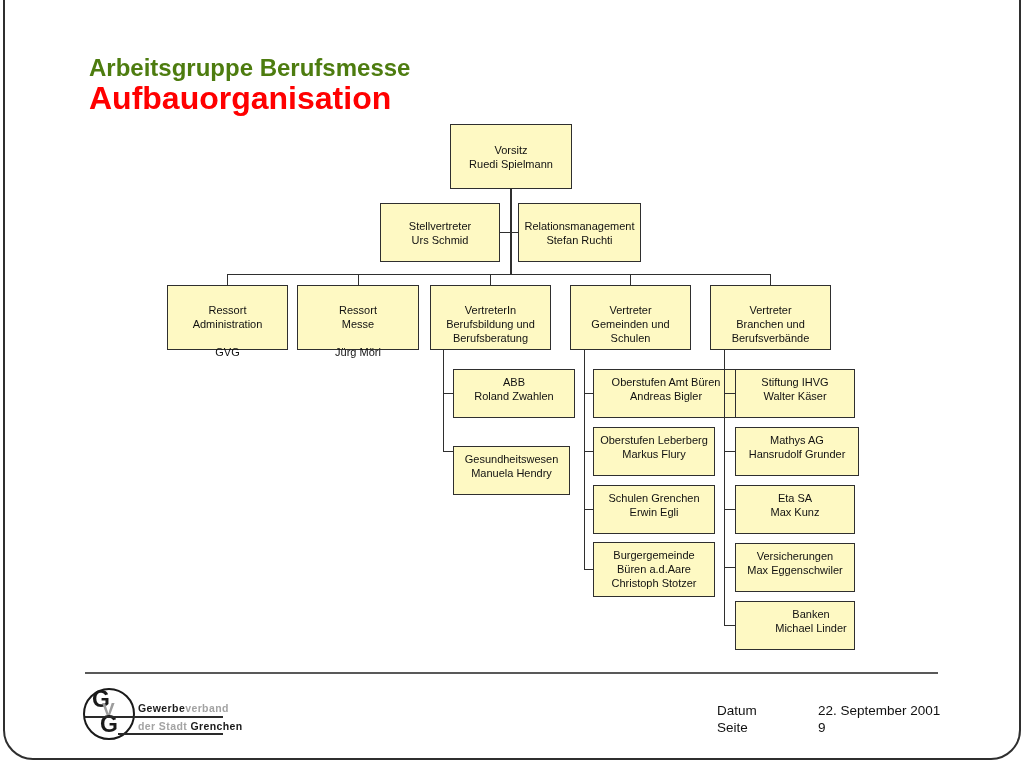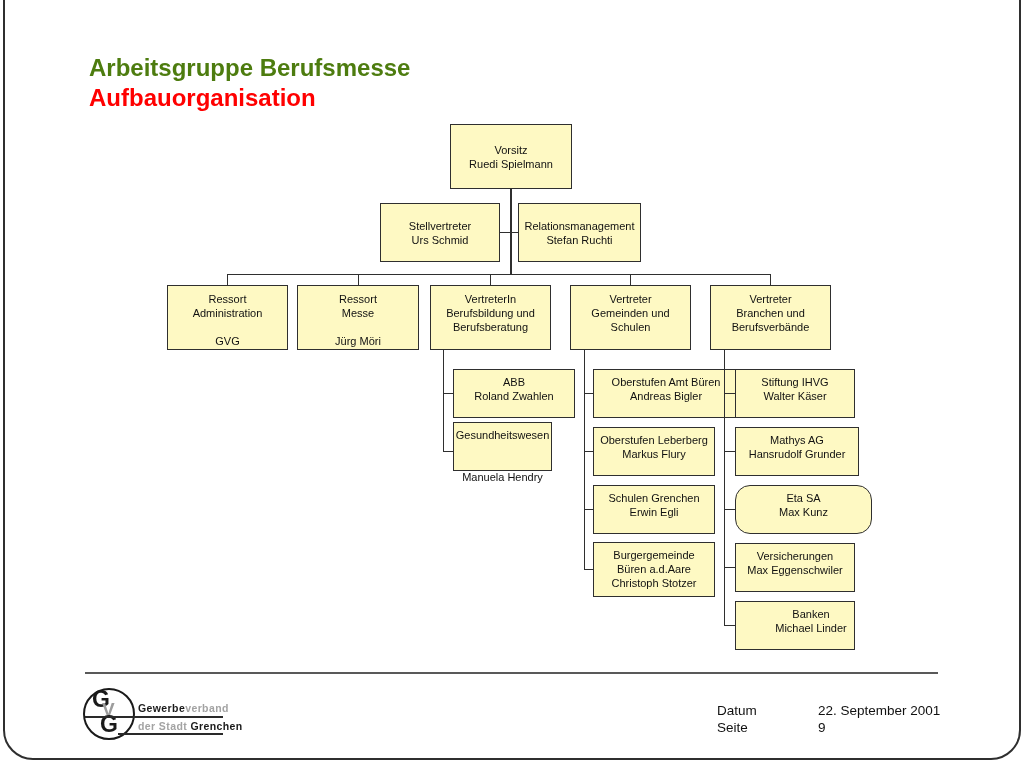--- a/index.html
+++ b/index.html
@@ -9,30 +9,30 @@
     font-family:"Liberation Sans", sans-serif; color:#111;
   }
   
   #slide-frame {
     position:absolute; left:3px; top:-52px; width:1018px; height:812px;
     border:2px solid #2f2f2f; border-radius:30px; pointer-events:none;
   }
   
   #title-block { position:absolute; left:89px; top:53px; }
   #title-block .t1 { font-size:24px; font-weight:bold; line-height:30px; color:#4d7c0f; }
-  #title-block .t2 { font-size:24px; font-weight:bold; line-height:30px; }
+  #title-block .t2 { font-size:32px; font-weight:bold; line-height:30px; }
   
   #org-canvas { position:absolute; left:0; top:0; width:1024px; height:768px; }
   .org-box {
     position:absolute; background:#fef9c3; border:1px solid #2f2f2f;
     display:flex; flex-direction:column; align-items:center;
     font-size:11px; line-height:14px; text-align:center; color:#111;
   }
   .org-box.center { justify-content:center; }
-  .org-box.top3 { padding-top:6px; }
+  .org-box.top3 { padding-top:17px; }
   .org-box.sub { padding-top:5px; }
   .org-text-line { min-height:14px; width:100%; }
   .conn { position:absolute; background:#2f2f2f; }
   
   #footer-rule { position:absolute; left:85px; top:672px; width:853px; height:2px; background:#595959; }
   #logo-circle { position:absolute; left:83px; top:688px; width:52px; height:52px;
     border:2px solid #1a1a1a; border-radius:50%; background:transparent; }
   .logo-letter { position:absolute; font-weight:bold; color:#1a1a1a; }
   #logo-g1 { left:92px; top:686px; font-size:23px; }
   #logo-v  { left:102px; top:699px; font-size:19px; color:#9c9c9c; }
@@ -95,21 +95,21 @@
     </div>
     <div class="org-box top3" style="left: 710px; top: 285px; width: 121px; height: 65px;">
       <div class="org-text-line">Vertreter</div>
       <div class="org-text-line">Branchen und</div>
       <div class="org-text-line">Berufsverbände</div>
     </div>
     <div class="org-box sub" style="left: 453px; top: 369px; width: 122px; height: 49px;">
       <div class="org-text-line">ABB</div>
       <div class="org-text-line">Roland Zwahlen</div>
     </div>
-    <div class="org-box sub" style="left: 453px; top: 422px; width: 99px; height: 49px; gap: 28px;">
+    <div class="org-box sub" style="left: 453px; top: 446px; width: 117px; height: 49px;">
       <div class="org-text-line">Gesundheitswesen</div>
       <div class="org-text-line">Manuela Hendry</div>
     </div>
     <div class="org-box sub" style="left: 593px; top: 369px; width: 146px; height: 49px;">
       <div class="org-text-line">Oberstufen Amt Büren</div>
       <div class="org-text-line">Andreas Bigler</div>
     </div>
     <div class="org-box sub" style="left: 593px; top: 427px; width: 122px; height: 49px;">
       <div class="org-text-line">Oberstufen Leberberg</div>
       <div class="org-text-line">Markus Flury</div>
@@ -124,21 +124,21 @@
       <div class="org-text-line">Erwin Egli</div>
     </div>
     <div class="org-box sub" style="left: 735px; top: 369px; width: 120px; height: 49px;">
       <div class="org-text-line">Stiftung IHVG</div>
       <div class="org-text-line">Walter Käser</div>
     </div>
     <div class="org-box sub" style="left: 735px; top: 427px; width: 124px; height: 49px;">
       <div class="org-text-line">Mathys AG</div>
       <div class="org-text-line">Hansrudolf Grunder</div>
     </div>
-    <div class="org-box sub" style="left: 735px; top: 485px; width: 137px; height: 49px; border-radius: 15px;">
+    <div class="org-box sub" style="left: 735px; top: 485px; width: 120px; height: 49px;">
       <div class="org-text-line">Eta SA</div>
       <div class="org-text-line">Max Kunz</div>
     </div>
     <div class="org-box sub" style="left: 735px; top: 543px; width: 120px; height: 49px;">
       <div class="org-text-line">Versicherungen</div>
       <div class="org-text-line">Max Eggenschwiler</div>
     </div>
     <div class="org-box sub" style="left: 735px; top: 601px; width: 120px; height: 49px; padding-left: 32px;">
       <div class="org-text-line">Banken</div>
       <div class="org-text-line">Michael Linder</div>

